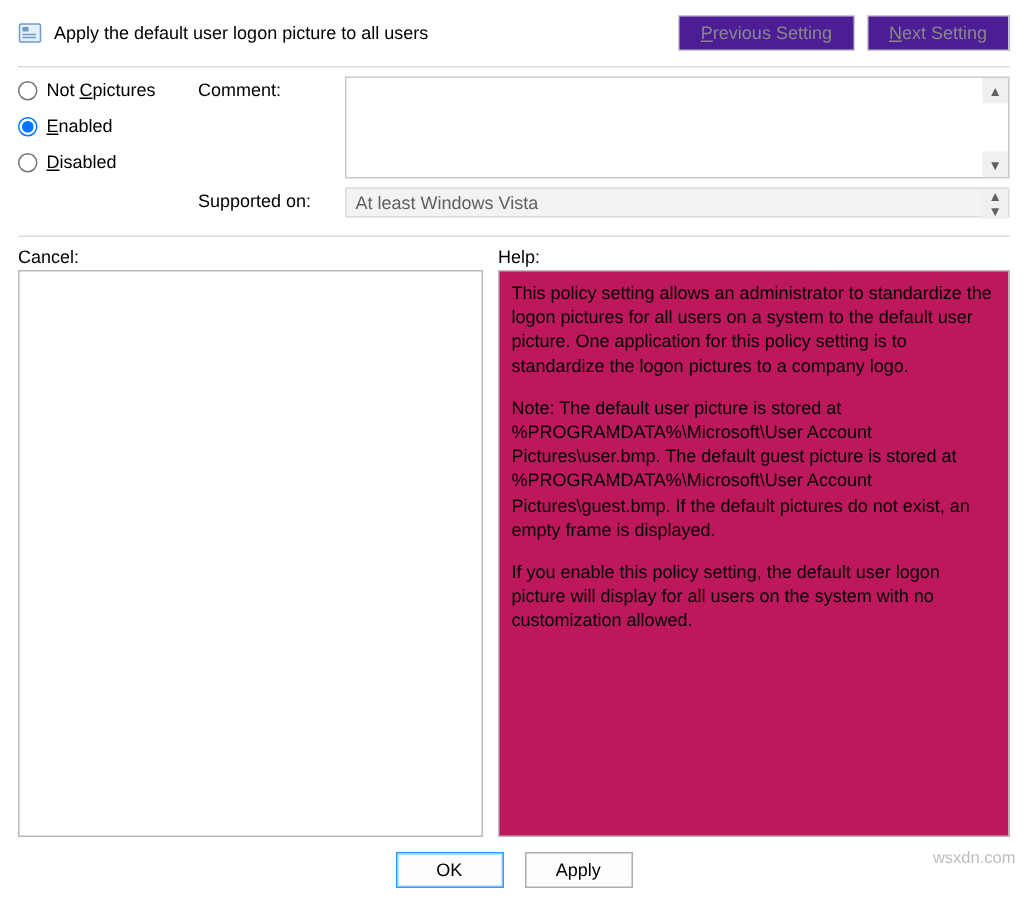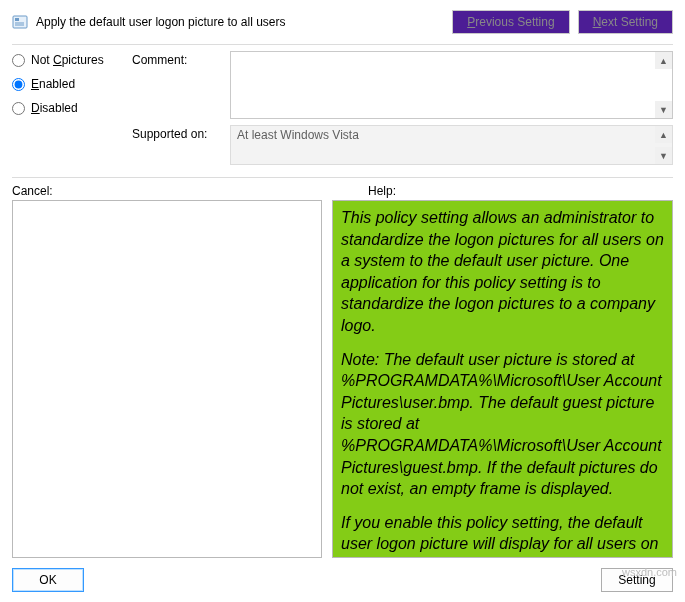--- a/index.html
+++ b/index.html
@@ -131,61 +131,60 @@
       height: 36px;
       border: 1px solid #dcdcdc;
       background: #f3f3f3;
       padding: 2px 6px;
       color: #606060;
       position: relative;
     }
     .supported-wrap {
       flex: 1;
       position: relative;
-      height: 40px;
+      height: 20px;
     }
     .supported-wrap .supported-box {
       width: 100%;
       height: 100%;
     }
     .labels-row {
       display: flex;
       gap: 10px;
       margin-bottom: 2px;
     }
     .options-label { width: 310px; }
-    .help-label { flex: 1; margin-left: 36px; }
+    .help-label { flex: 1; }
     .panes-row {
       display: flex;
       gap: 10px;
       flex: 1;
       min-height: 0;
     }
     .options-pane {
       width: 310px;
       border: 1px solid #b9b9b9;
       background: #ffffff;
     }
     .help-pane {
       flex: 1;
       border: 1px solid #b9b9b9;
-      background: #84cc16;
+      background: #be185d;
       padding: 6px 8px;
-      font-size: 16px;
+      font-size: 12px;
       line-height: 1.35;
       overflow-y: auto;
-      font-style: italic;
     }
     .help-pane p {
       margin: 0 0 12px 0;
     }
     .help-pane p:last-child { margin-bottom: 0; }
     .footer-row {
       display: flex;
-      justify-content: space-between;
+      justify-content: center;
       gap: 14px;
       padding-top: 10px;
     }
     .footer-btn {
       min-width: 72px;
       padding: 4px 14px;
       font-size: 12px;
       font-family: inherit;
       background: #fdfdfd;
       border: 1px solid #adadad;
@@ -279,18 +278,18 @@
     <div class="options-pane"></div>
     <div class="help-pane">
       <p>This policy setting allows an administrator to standardize the logon pictures for all users on a system to the default user picture. One application for this policy setting is to standardize the logon pictures to a company logo.</p>
       <p>Note: The default user picture is stored at %PROGRAMDATA%\Microsoft\User Account Pictures\user.bmp. The default guest picture is stored at %PROGRAMDATA%\Microsoft\User Account Pictures\guest.bmp. If the default pictures do not exist, an empty frame is displayed.</p>
       <p>If you enable this policy setting, the default user logon picture will display for all users on the system with no customization allowed.</p>
     </div>
   </div>
 
   <div class="footer-row">
     <button class="footer-btn primary">OK</button>
-    <button class="footer-btn">Setting</button>
+    <button class="footer-btn">Apply</button>
   </div>
 
   <div class="watermark">wsxdn.com</div>
 
 </div>
 
 </body></html>

